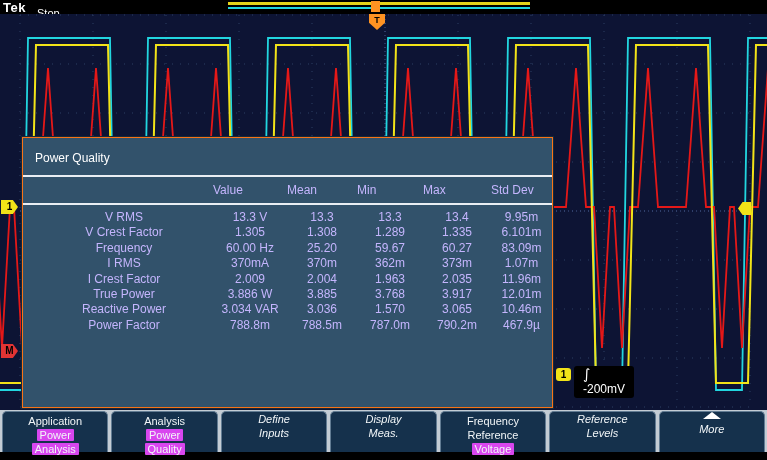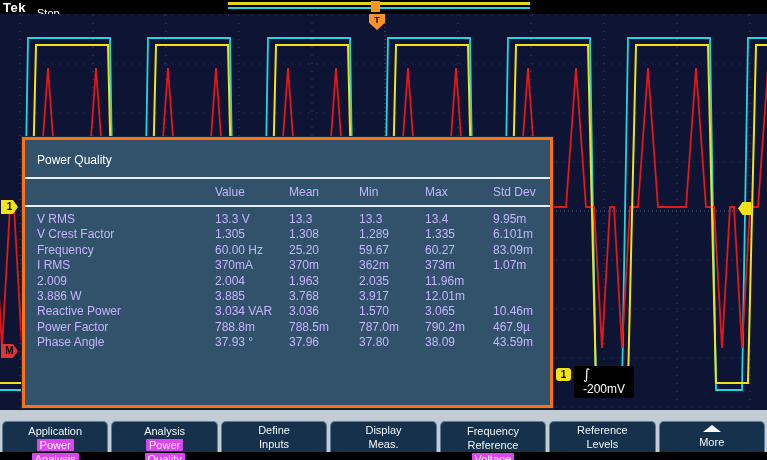--- a/index.html
+++ b/index.html
@@ -31,37 +31,37 @@
   
   .readout { position:absolute; left:556px; top:352px; display:flex; align-items:flex-start; }
   .readout-badge { width:15px; height:13px; background:#f2e318; border-radius:3px; color:#000;
     font-size:10px; font-weight:bold; text-align:center; line-height:13px; margin:2px 3px 0 0; }
   .readout-box { background:#000; border-radius:3px; padding:1px 9px 2px 9px; color:#fff; min-width:52px; }
   .readout-symbol { display:block; font-size:14px; line-height:15px; font-family:"DejaVu Sans", sans-serif; }
   .readout-value { display:block; font-size:12px; line-height:14px; }
 
   
   .pq-panel { position:absolute; left:22px; top:123px; width:531px; height:271px; background:#32526b;
-    border:3px solid #f97316; box-shadow:0 0 0 1px #16283a; }
+    border:1px solid #f97316; box-shadow:0 0 0 1px #16283a; }
   .pq-title { height:37px; padding:13px 0 0 12px; color:#fff; font-size:12px; }
   .pq-rule { height:2px; background:#e9eef3; }
   .pq-grid { display:grid; grid-template-columns:178px 74px 70px 66px 68px 1fr; padding-left:12px;
     color:#c4b5fd; font-size:12px; }
   .pq-header { height:26px; align-items:center; }
   .pq-body { padding-top:5px; }
-  .pq-row { height:15.4px; line-height:15px; }
+  .pq-row { height:15.4px; line-height:15px;text-align:center; }
   .pq-cell { white-space:nowrap; overflow:hidden; }
 
   
   .menubar { position:absolute; left:0; top:410px; width:767px; height:42px; background:#c3ccd4;
-    display:flex; gap:3px; padding:11px 2px 0 2px; }
+    display:flex; gap:3px; padding:1px 2px 0 2px; }
   .menu-btn { flex:1; background:#15314c; border:1px solid #627c93; border-bottom:none;
     border-radius:5px 5px 0 0; color:#f2f6f8; font-size:11px; text-align:center;
     padding-top:2px; display:flex; flex-direction:column; cursor:pointer; }
-  .menu-btn.center { justify-content:center; padding-top:0; }
+  .menu-btn.center { justify-content:flex-start; padding-top:0;font-style:italic; }
   .menu-line { line-height:14px; }
   .menu-line .hl { background:#d946ef; padding:0 3px; border-radius:1px; }
   .up-arrow { width:0; height:0; border-left:9px solid transparent; border-right:9px solid transparent;
     border-bottom:7px solid #fff; margin:0 auto 3px auto; }
 </style>
 </head>
 <body>
 
 <div class="screen">
 
@@ -154,27 +154,29 @@
           </div>
           <div class="pq-grid pq-row">
             <div class="pq-cell">I RMS</div>
             <div class="pq-cell">370mA</div>
             <div class="pq-cell">370m</div>
             <div class="pq-cell">362m</div>
             <div class="pq-cell">373m</div>
             <div class="pq-cell">1.07m</div>
           </div>
           <div class="pq-grid pq-row">
+            <div class="pq-cell">I Crest Factor</div>
             <div class="pq-cell">2.009</div>
             <div class="pq-cell">2.004</div>
             <div class="pq-cell">1.963</div>
             <div class="pq-cell">2.035</div>
             <div class="pq-cell">11.96m</div>
           </div>
           <div class="pq-grid pq-row">
+            <div class="pq-cell">True Power</div>
             <div class="pq-cell">3.886 W</div>
             <div class="pq-cell">3.885</div>
             <div class="pq-cell">3.768</div>
             <div class="pq-cell">3.917</div>
             <div class="pq-cell">12.01m</div>
           </div>
           <div class="pq-grid pq-row">
             <div class="pq-cell">Reactive Power</div>
             <div class="pq-cell">3.034 VAR</div>
             <div class="pq-cell">3.036</div>
@@ -183,28 +185,20 @@
             <div class="pq-cell">10.46m</div>
           </div>
           <div class="pq-grid pq-row">
             <div class="pq-cell">Power Factor</div>
             <div class="pq-cell">788.8m</div>
             <div class="pq-cell">788.5m</div>
             <div class="pq-cell">787.0m</div>
             <div class="pq-cell">790.2m</div>
             <div class="pq-cell">467.9µ</div>
           </div>
-          <div class="pq-grid pq-row">
-            <div class="pq-cell">Phase Angle</div>
-            <div class="pq-cell">37.93 °</div>
-            <div class="pq-cell">37.96</div>
-            <div class="pq-cell">37.80</div>
-            <div class="pq-cell">38.09</div>
-            <div class="pq-cell">43.59m</div>
-          </div>
         </div>
     </div>
   </div>
 
   <div class="menubar">
       <div class="menu-btn">
         <div class="menu-line"><span>Application</span></div>
         <div class="menu-line"><span class="hl">Power</span></div>
         <div class="menu-line"><span class="hl">Analysis</span></div>
       </div>

